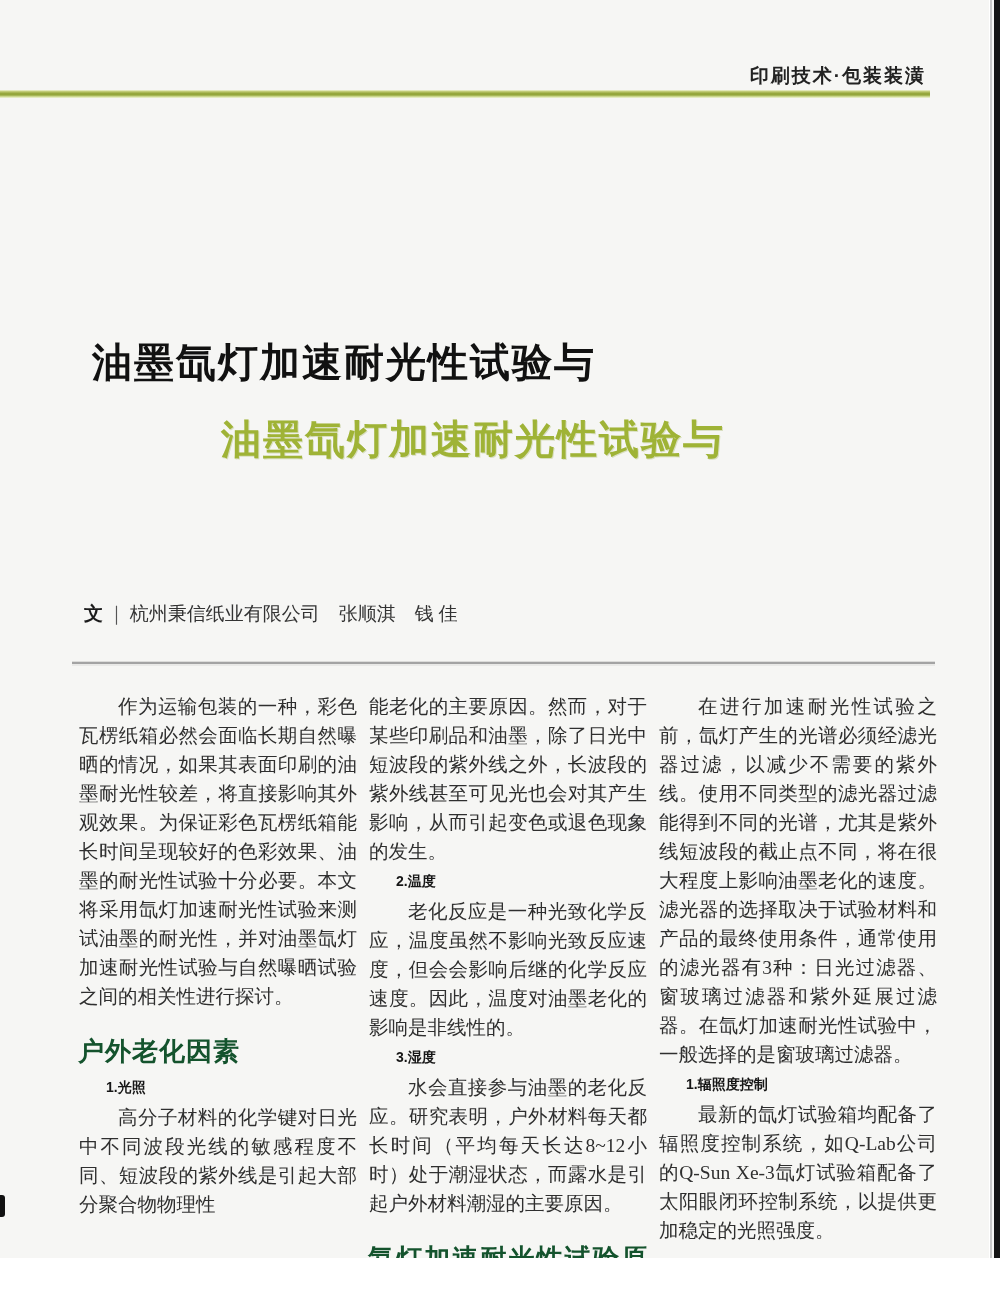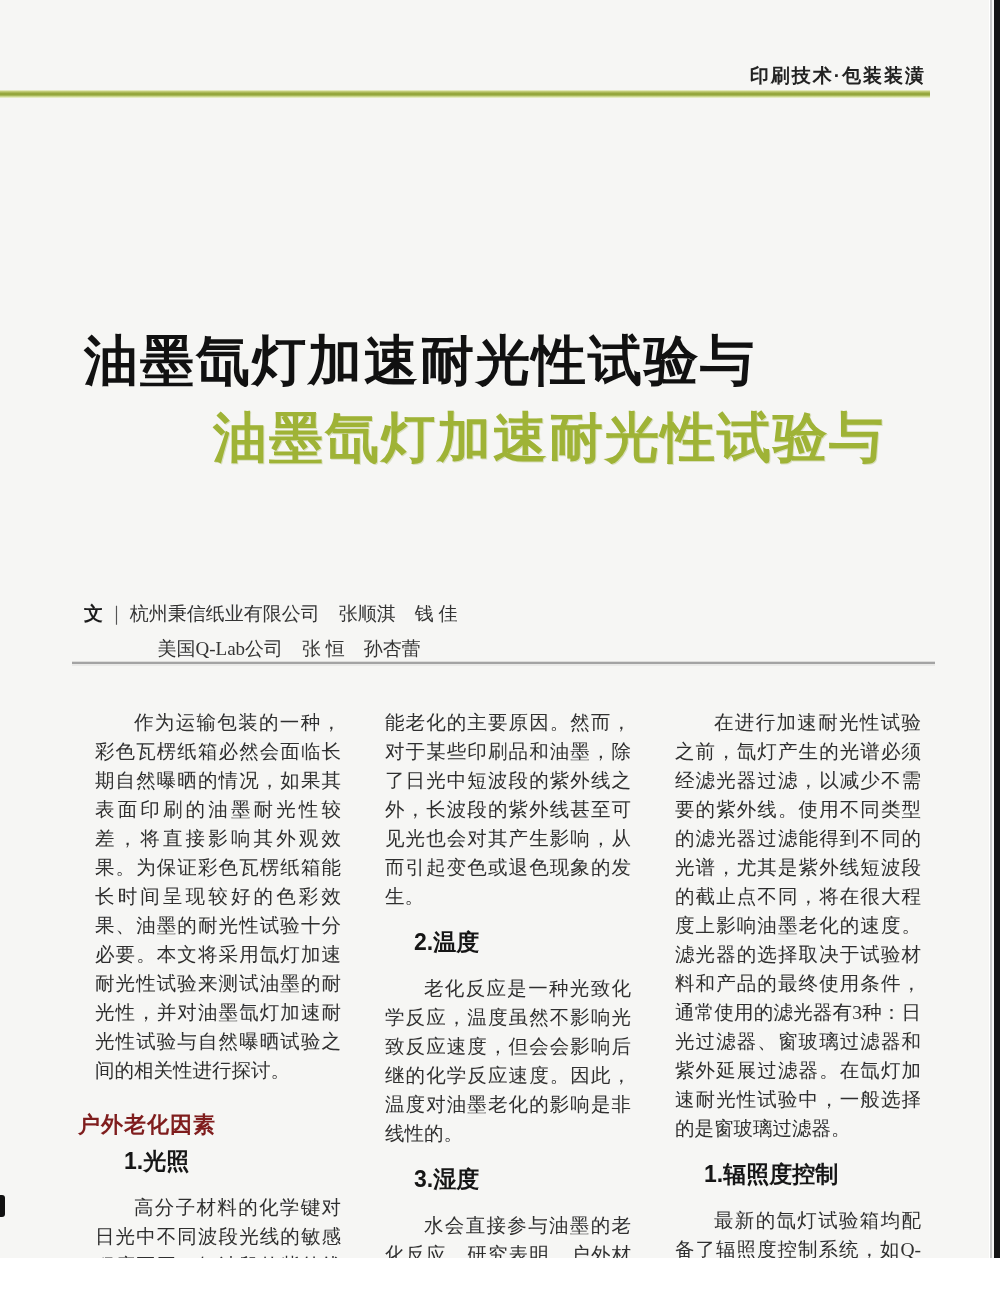--- a/index.html
+++ b/index.html
@@ -50,24 +50,24 @@
     top: 90px; left: 0;
     width: 930px; height: 8px;
     background: linear-gradient(to bottom,
       #f1f5d6 0%, #b8c468 22%, #94a63c 45%,
       #94a63c 62%, #ccd890 82%, #f1f5da 100%);
   }
 
   
   .title-line1, .title-line2 {
     position: absolute;
-    margin: 0;
-    font-family: Liberation Serif, serif;
+    margin: 8px;
+    font-family: Liberation Sans, sans-serif;
     font-weight: bold;
-    font-size: 54px;
+    font-size: 40px;
     line-height: 1.1;
     letter-spacing: 2px;
     white-space: nowrap;
   }
   .title-line1 { left: 84px; top: 332px; color: #111111; }
   .title-line2 { left: 213px; top: 409px; color: #9fb336; text-shadow: 1px 1px 0 #d9dfc0; }
 
   
   .byline {
     position: absolute;
@@ -99,36 +99,36 @@
     gap: 10px;
   }
   .col {
     width: 280px;
     font-size: 19.5px;
     line-height: 29px;
     color: #2f2f2f;
     text-align: justify;
     text-justify: inter-character;
   }
-  .col p { margin: 17px; }
+  .col p { margin: 1px; }
   .col p.indent { text-indent: 2em; }
   .col h2 {
     margin: 25px 0 7px 0;
     font-family: "Liberation Sans", sans-serif;
     font-weight: bold;
-    font-size: 22px;
+    font-size: 26px;
     line-height: 30px;
     letter-spacing: 1px;
-    color: #7f1d1d;
+    color: #14532d;
   }
   .col h3 {
     margin: 0;
     font-family: "Liberation Sans", sans-serif;
     font-weight: bold;
-    font-size: 23px;
+    font-size: 14px;
     line-height: 29px;
     text-indent: 2em;
     color: #161616;
   }
 </style>
 </head>
 <body>
 
 <div class="page">
 
@@ -136,23 +136,20 @@
 
   <div class="accent-rule"></div>
 
   <h1 class="title-line1">油墨氙灯加速耐光性试验与</h1>
 
   <h1 class="title-line2">油墨氙灯加速耐光性试验与</h1>
 
   <div class="byline">
     <div class="byline-row">
       <span class="byline-prefix">文</span><span class="byline-sep">｜</span><span>杭州秉信纸业有限公司　张顺淇　钱 佳</span>
-    </div>
-    <div class="byline-row byline-row2">
-      <span>美国Q-Lab公司　张 恒　孙杏蕾</span>
     </div>
   </div>
 
   <div class="byline-rule"></div>
 
   <div class="columns">
     <div class="col">
         <p class="indent">作为运输包装的一种，彩色瓦楞纸箱必然会面临长期自然曝晒的情况，如果其表面印刷的油墨耐光性较差，将直接影响其外观效果。为保证彩色瓦楞纸箱能长时间呈现较好的色彩效果、油墨的耐光性试验十分必要。本文将采用氙灯加速耐光性试验来测试油墨的耐光性，并对油墨氙灯加速耐光性试验与自然曝晒试验之间的相关性进行探讨。</p>
         <h2>户外老化因素</h2>
         <h3>1.光照</h3>

